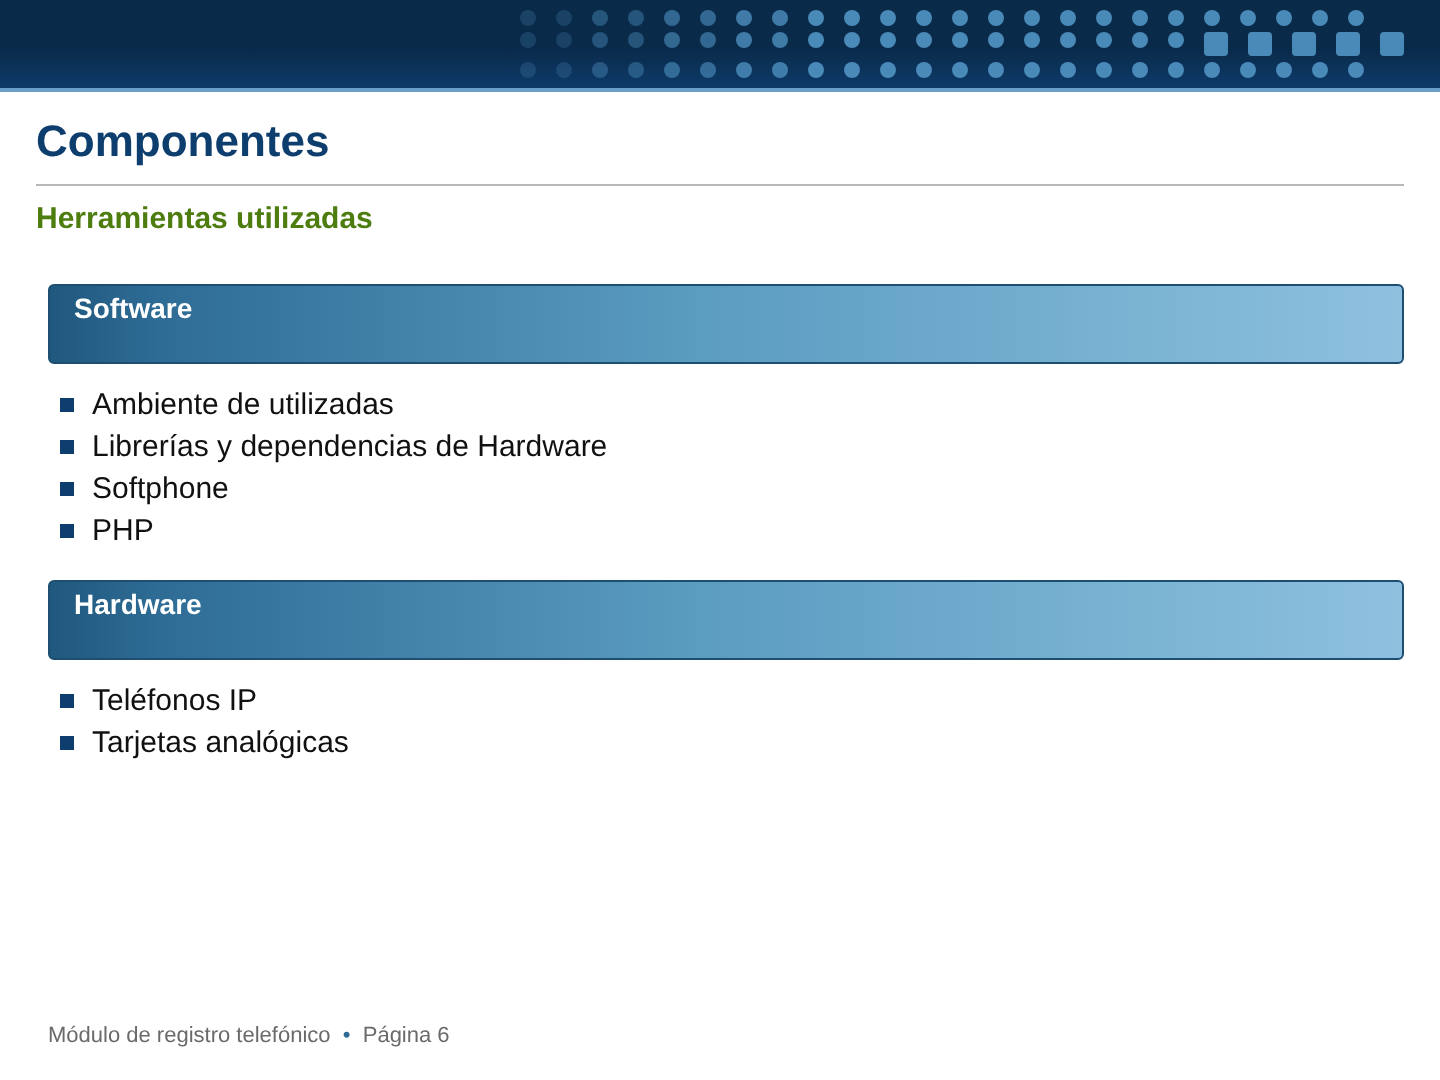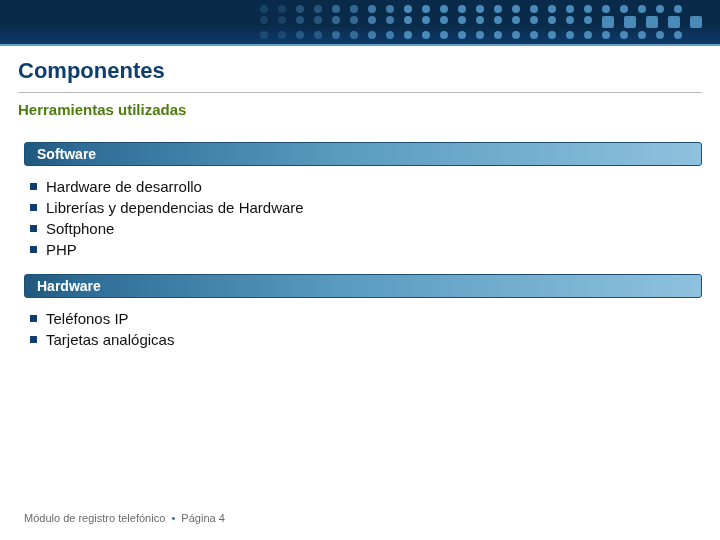--- a/index.html
+++ b/index.html
@@ -61,21 +61,21 @@
     font-weight: bold;
     color: #4d7c0f;
   }
 
   .content {
     padding: 6px 0 0 0;
   }
 
   .section-head {
     margin: 14px 18px 10px 24px;
-    height: 24px;
+    height: 40px;
     border-radius: 3px;
     background: linear-gradient(to right, #20577e 0%, #2e6c95 8%, #5b9cc1 48%, #8ec1de 100%);
     color: #ffffff;
     font-weight: bold;
     font-size: 14px;
     padding: 3px 12px 0 12px;
     border: 1px solid #1e4f72;
   }
 
   ul.items {
@@ -196,31 +196,31 @@
 </div>
 
 <div class="title">Componentes</div>
 <div class="title-underline"></div>
 <div class="subtitle">Herramientas utilizadas</div>
 
 <div class="content">
 
   <div class="section-head">Software</div>
   <ul class="items">
-    <li>Hardware de desarrollo</li>
+    <li>Ambiente de utilizadas</li>
     <li>Librerías y dependencias de Hardware</li>
     <li>Softphone</li>
     <li>PHP</li>
   </ul>
 
   <div class="section-head">Hardware</div>
   <ul class="items">
     <li>Teléfonos IP</li>
     <li>Tarjetas analógicas</li>
   </ul>
 
 </div>
 
 <div class="footer">
   <span>Módulo de registro telefónico</span>
   &nbsp;<span class="accent">•</span>&nbsp;
-  <span>Página 4</span>
+  <span>Página 6</span>
 </div>
 
 </body></html>

